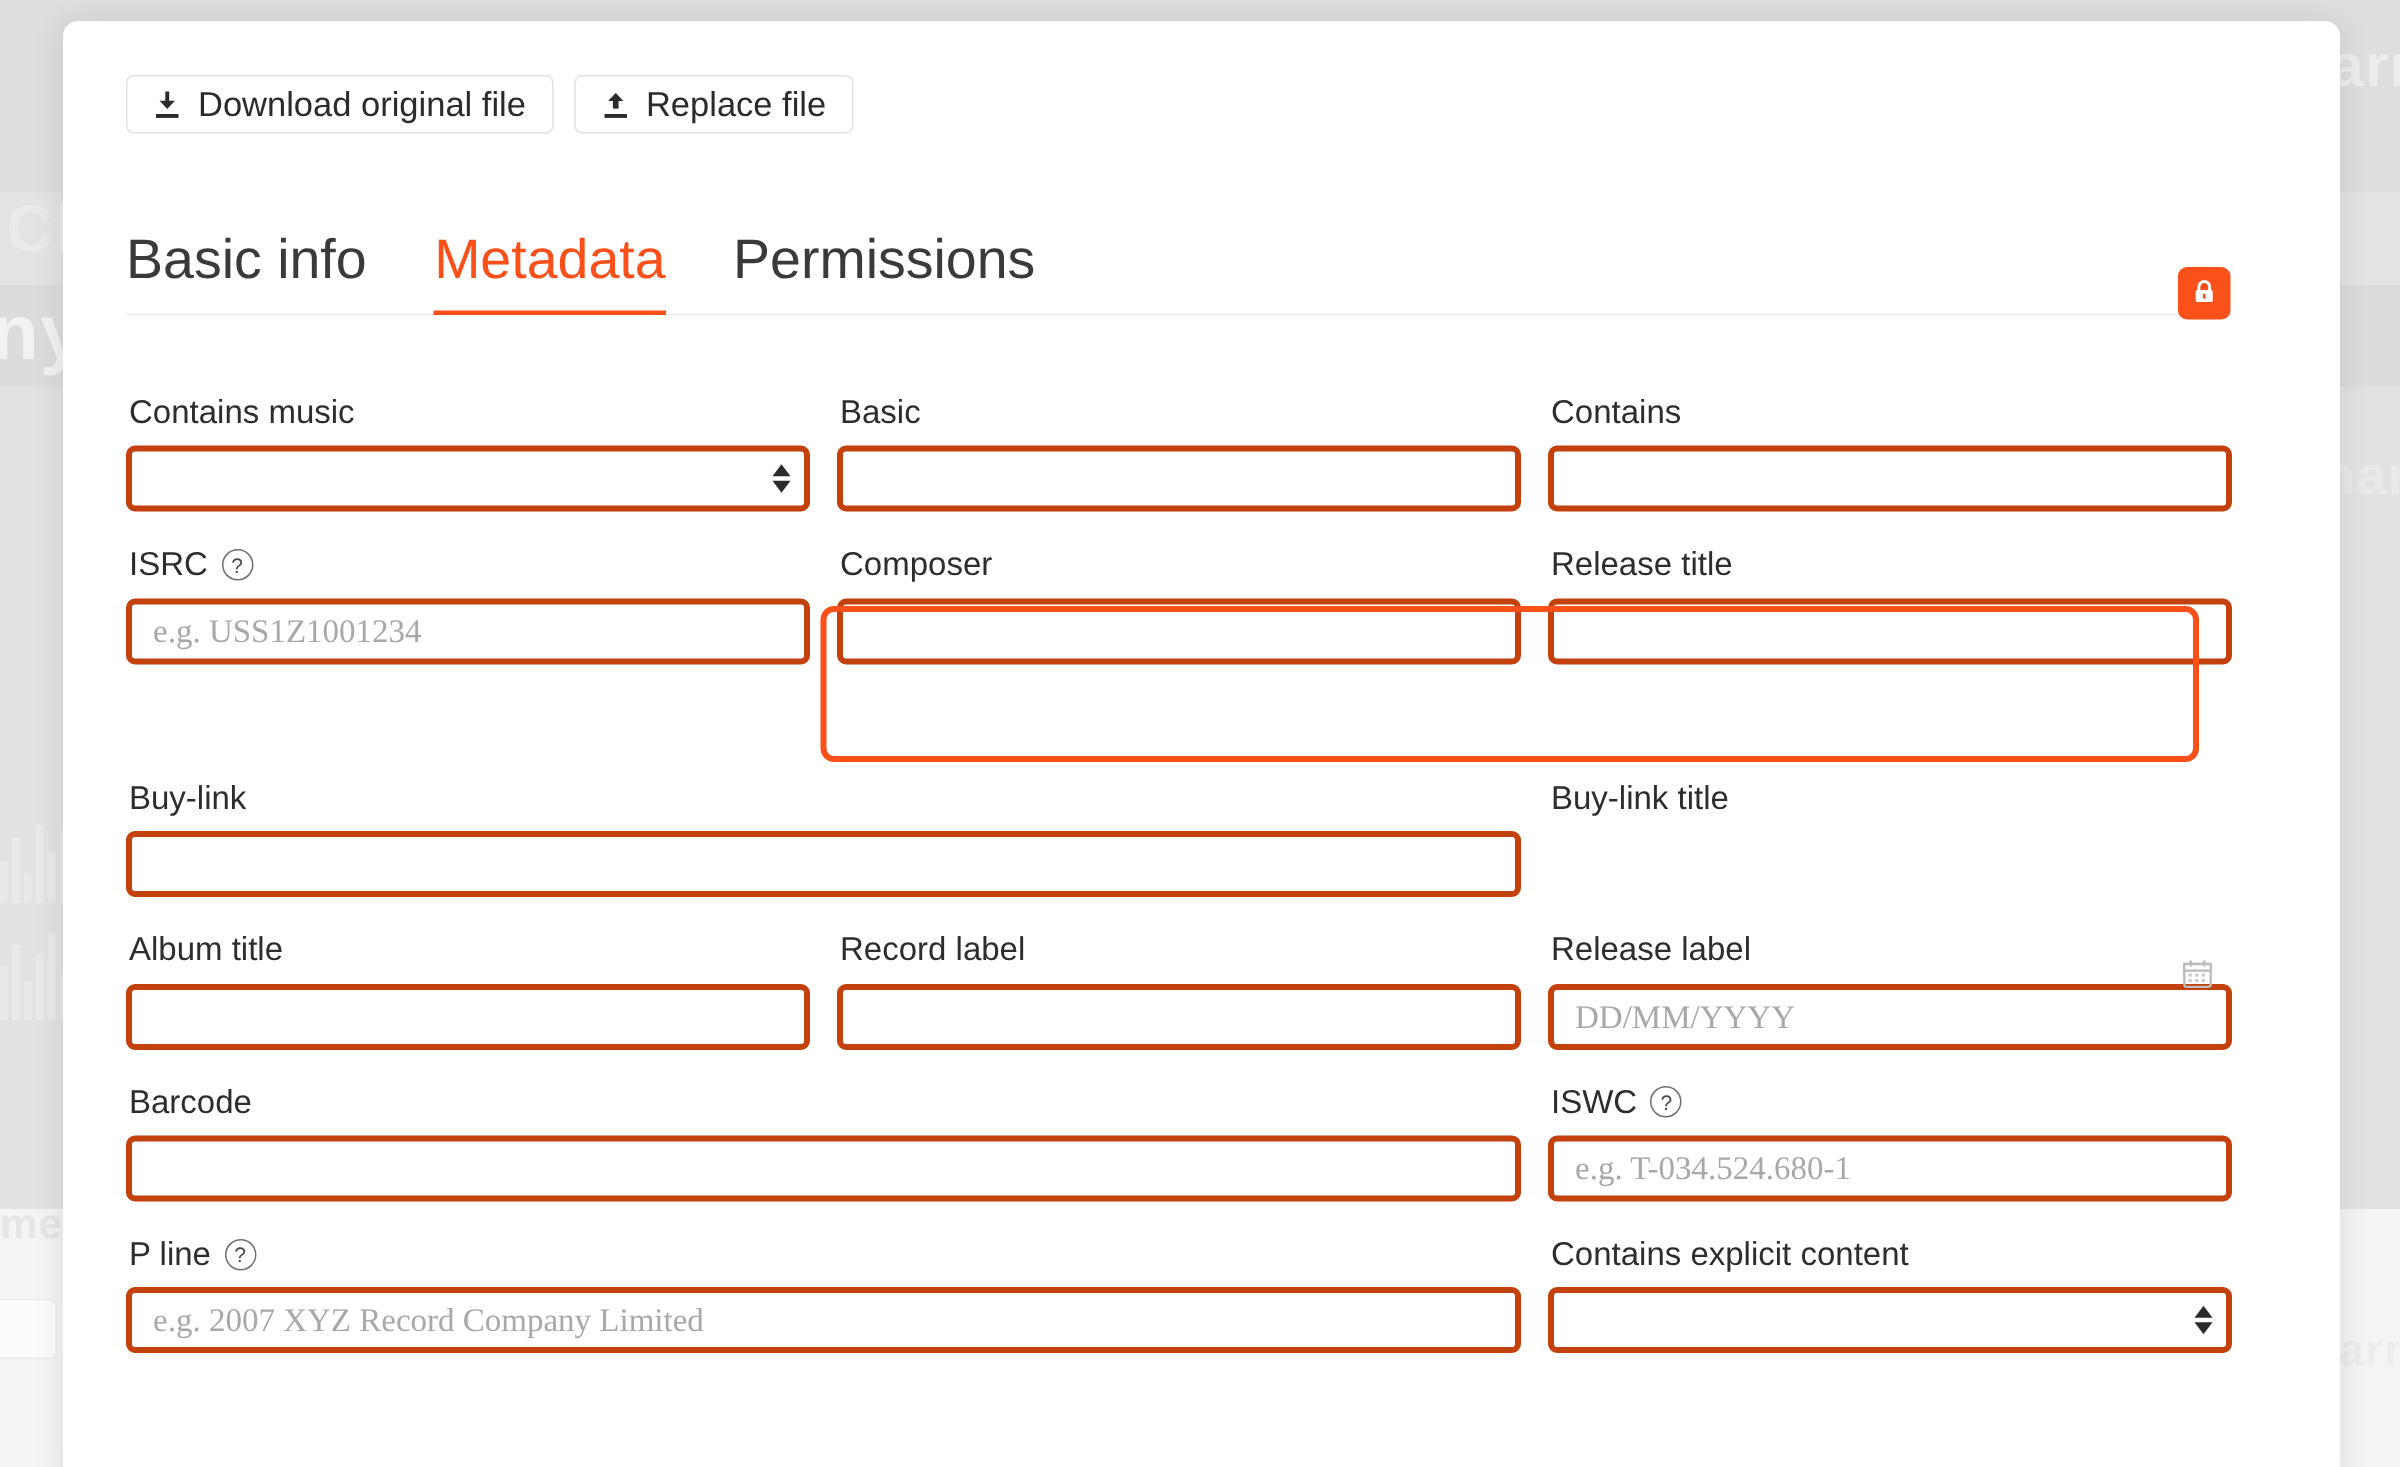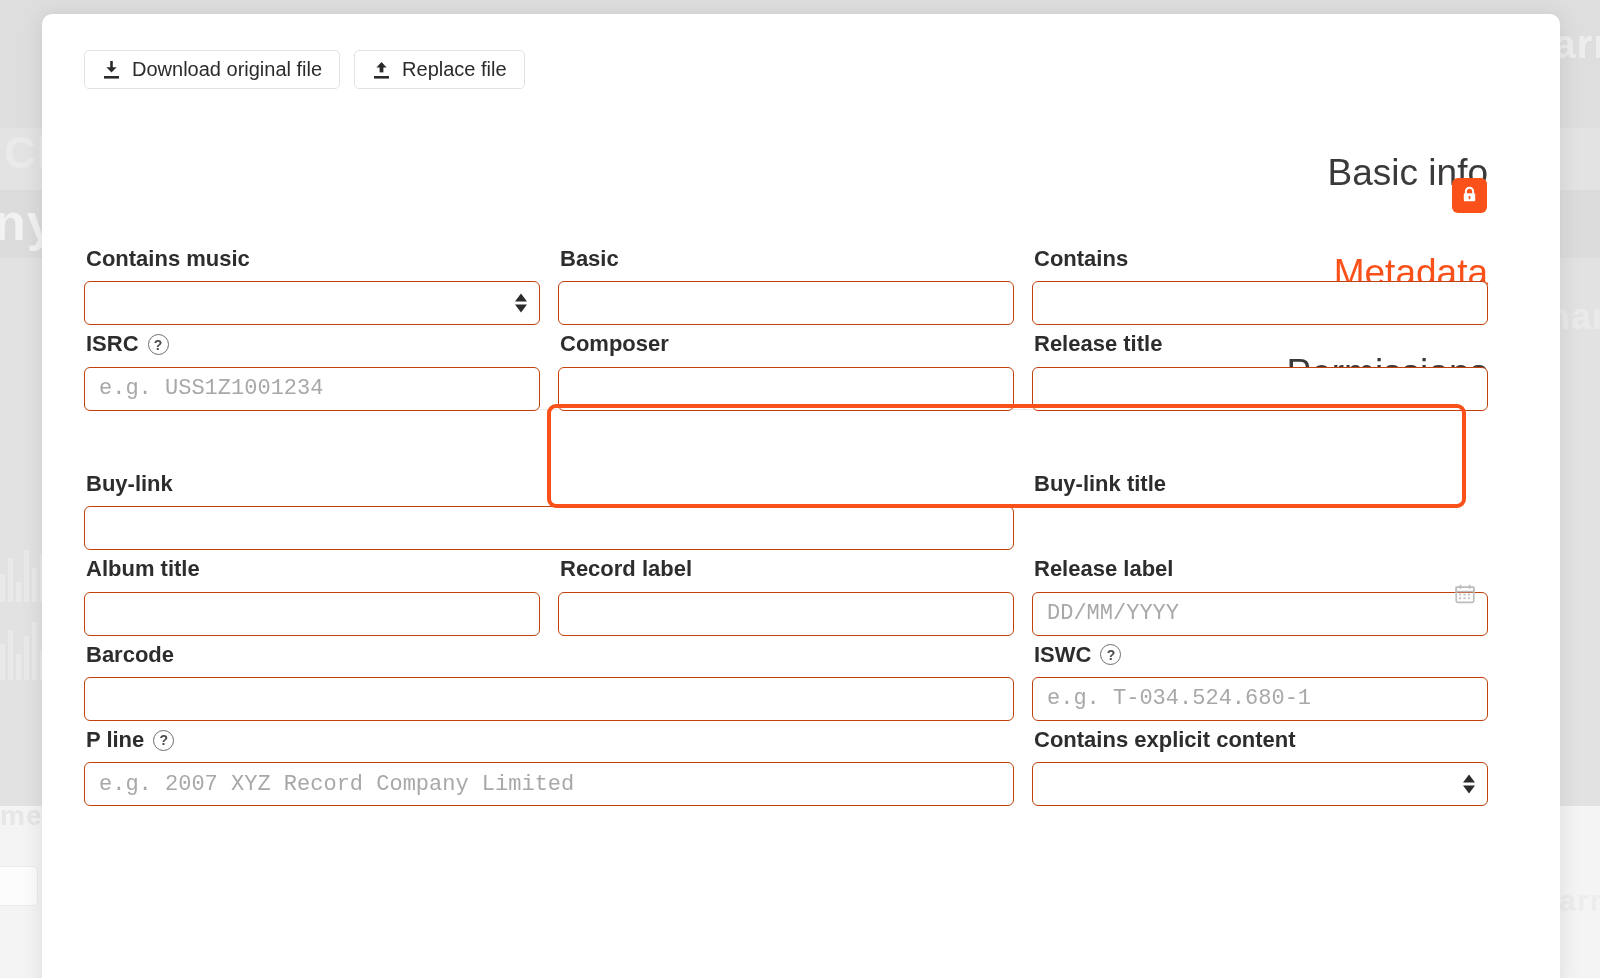--- a/index.html
+++ b/index.html
@@ -57,34 +57,33 @@
   }
 
   
   .toolbar { position: absolute; left: 42px; top: 36px; display: flex; gap: 14px; }
   .tbtn {
     display: inline-flex; align-items: center; gap: 11px;
     height: 39px; padding: 0 17px;
     background: #fff;
     border: 1px solid #e2e2e2;
     border-radius: 5px;
-    font-size: 20px; color: #2b2b2b;
+    font-size: 23px; color: #2b2b2b;
     cursor: pointer;
     white-space: nowrap;
   }
   .tbtn svg { display: block; }
 
   
   .tabs {
     position: absolute; left: 42px; top: 140px;
     width: 1404px;
     display: flex; align-items: flex-end; gap: 45px;
     border-bottom: 1px solid #ececec;
     padding-bottom: 0;
-    flex-direction: column;
   }
   .tab {
     font-size: 37px;
     color: #3a3a3a;
     padding-bottom: 14px;
     cursor: pointer;
     line-height: 1.05;
     border-bottom: 3px solid transparent;
     margin-bottom: -1px;
   }
@@ -108,45 +107,44 @@
   .grid {
     display: grid;
     grid-template-columns: 1fr 1fr 1fr;
     column-gap: 18px;
   }
   .field { position: relative; margin-bottom: 6px; }
   .field.span2 { grid-column: span 2; }
   .lbl {
     display: flex; align-items: center; gap: 9px;
     font-size: 22px; color: #2d2d2d;
-    margin: 0 0 9px 2px;
+    margin: 16px 0 9px 2px;
     line-height: 1.2;
-    font-weight: bold;
   }
   .qmark {
     width: 21px; height: 21px;
     border: 1.5px solid #6e6e6e;
     border-radius: 50%;
     color: #4a4a4a;
     font-size: 14px;
     display: inline-flex; align-items: center; justify-content: center;
     cursor: pointer;
     flex: none;
     line-height: 1;
   }
   .inp {
     width: 100%;
     height: 44px;
-    border: 1px solid #c2410c;
+    border: 4px solid #c2410c;
     border-radius: 6px;
     background: #fff;
     padding: 0 14px;
     font-size: 22px;
     color: #2b2b2b;
-    font-family: Liberation Mono, monospace;
+    font-family: Liberation Serif, serif;
     outline: none;
   }
   .inp::placeholder { color: #a8a8a8; }
   .sel { position: relative; }
   .sel .inp { padding-right: 40px; cursor: pointer; }
   .spin {
     position: absolute; right: 13px; top: 50%;
     transform: translateY(-50%);
     display: flex; flex-direction: column; gap: 3px;
     pointer-events: none;

